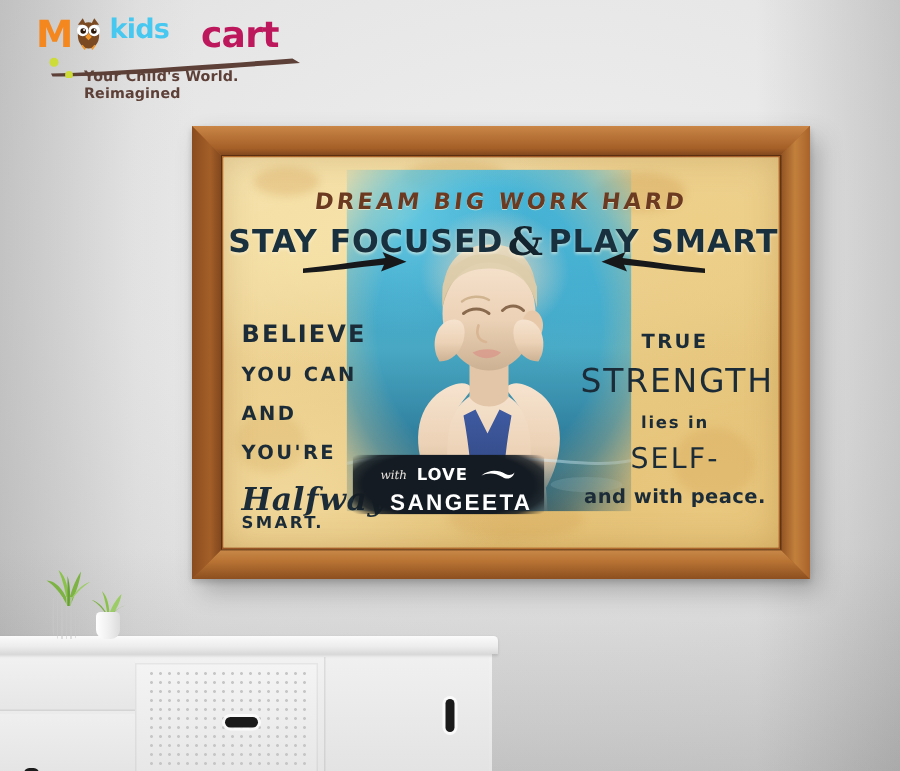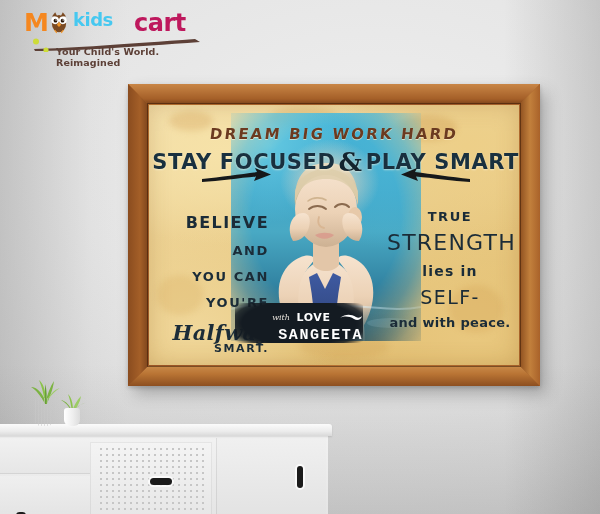--- a/index.html
+++ b/index.html
@@ -128,58 +128,58 @@
     position:absolute;left:0;right:0;top:42px;text-align:right;
     font-family:"DejaVu Sans", sans-serif;font-weight:bold;
     font-size:21px;letter-spacing:.6px;color:#19303f;
     text-shadow:0 1px 2px rgba(255,250,230,.55);
     white-space:nowrap;
   }
   .amp{font-family:"DejaVu Serif", serif;font-size:26px;color:#14242f;
        padding:0 3px;vertical-align:-2px;}
 
   
-  .colL{position:absolute;left:12px;top:108px;width:108px;text-align:right;
+  .colL{position:absolute;left:12px;top:108px;width:108px;text-align:left;
         font-family:"DejaVu Sans", sans-serif;color:#1b2c38;}
   .colL .believe{font-size:16px;font-weight:bold;letter-spacing:1.4px;}
   .colL .sm{font-size:13px;font-weight:bold;letter-spacing:1.6px;margin-top:11px;}
   .colL .script{font-family:"DejaVu Serif", serif;font-style:italic;font-weight:bold;
                 font-size:21px;margin-top:10px;letter-spacing:.3px;}
   .colL .there{font-size:11px;font-weight:bold;letter-spacing:1.6px;margin-top:-3px;}
 
   
-  .colR{position:absolute;right:6px;top:104px;width:126px;text-align:center;
+  .colR{position:absolute;right:6px;top:116px;width:126px;text-align:center;
         font-family:"DejaVu Sans", sans-serif;color:#1b2c38;}
   .colR .t{font-size:13px;font-weight:bold;letter-spacing:1.6px;}
   .colR .big{font-size:22px;font-weight:normal;letter-spacing:1.2px;margin-top:6px;}
-  .colR .lies{font-size:14px;font-weight:bold;letter-spacing:1.2px;margin-top:8px;}
+  .colR .lies{font-size:11px;font-weight:bold;letter-spacing:1.2px;margin-top:8px;}
   .colR .self{font-size:19px;font-weight:normal;letter-spacing:1.4px;margin-top:7px;text-align:center;}
   .colR .disc{font-size:15px;font-weight:bold;letter-spacing:1.2px;margin-top:1px;}
   .colR .peace{font-size:13px;font-weight:bold;letter-spacing:.3px;margin-top:7px;}
 
   
   .arrow{position:absolute;}
   .arrow.left{left:52px;top:62px;}
   .arrow.right{right:48px;top:62px;}
 
   
   .banner{
     position:absolute;left:86px;top:198px;width:128px;height:40px;
     background:#141b22;
     -webkit-mask-image:radial-gradient(62% 78% at 50% 50%, #000 72%, rgba(0,0,0,.85) 84%, rgba(0,0,0,0) 100%);
     mask-image:radial-gradient(62% 78% at 50% 50%, #000 72%, rgba(0,0,0,.85) 84%, rgba(0,0,0,0) 100%);
   }
-  .banner-txt{position:absolute;left:86px;top:198px;width:128px;height:40px;text-align:right;}
+  .banner-txt{position:absolute;left:86px;top:198px;width:128px;height:40px;text-align:center;}
   .with{font-family:"DejaVu Serif", serif;font-style:italic;font-size:8px;color:#e8e3dc;
         display:inline-block;vertical-align:middle;margin-right:2px;}
   .love{font-family:"DejaVu Sans", sans-serif;font-weight:bold;font-size:11px;color:#ffffff;
         letter-spacing:.6px;display:inline-block;vertical-align:middle;}
   .flourish{display:inline-block;vertical-align:middle;margin-left:4px;}
   .wl-row{margin-top:6px;line-height:1;}
-  .name{font-family:Liberation Mono, monospace;font-weight:bold;font-size:15px;
+  .name{font-family:Liberation Sans, sans-serif;font-weight:bold;font-size:15px;
         color:#ffffff;letter-spacing:1.6px;margin-top:2px;padding-left:17px;}
 
   
   #sideboard{position:absolute;left:-6px;top:424px;width:338px;height:96px;}
   .sb-top{position:absolute;left:0;top:0;width:338px;height:12px;
     background:linear-gradient(to bottom,#fbfbfb,#ececec 60%,#d9d9d9);
     border-radius:2px 3px 0 0;
     box-shadow:0 1px 2px rgba(0,0,0,.12);}
   .sb-body{position:absolute;left:4px;top:12px;width:330px;height:84px;
     background:linear-gradient(to bottom,#f2f2f2,#e4e4e4);}
@@ -336,22 +336,22 @@
 
       <svg class="arrow left" width="72" height="18" viewBox="0 0 72 18">
         <path d="M1 12 C 20 10, 40 7, 56 5 L 54 1 L 70 7.5 L 53 14 L 55 9.5 C 38 11, 18 14, 1 15 Z" fill="#16181a"></path>
       </svg>
       <svg class="arrow right" width="72" height="18" viewBox="0 0 72 18">
         <path d="M71 12 C 52 10, 32 7, 16 5 L 18 1 L 2 7.5 L 19 14 L 17 9.5 C 34 11, 54 14, 71 15 Z" fill="#16181a"></path>
       </svg>
 
       <div class="colL">
         <div class="believe">BELIEVE</div>
+        <div class="sm">YOU CAN</div>
         <div class="sm">AND</div>
-        <div class="sm">YOU CAN</div>
         <div class="sm">YOU'RE</div>
         <div class="script">Halfway</div>
         <div class="there">SMART.</div>
       </div>
 
       <div class="colR">
         <div class="t">TRUE</div>
         <div class="big">STRENGTH</div>
         <div class="lies">lies in</div>
         <div class="self">SELF-</div>

